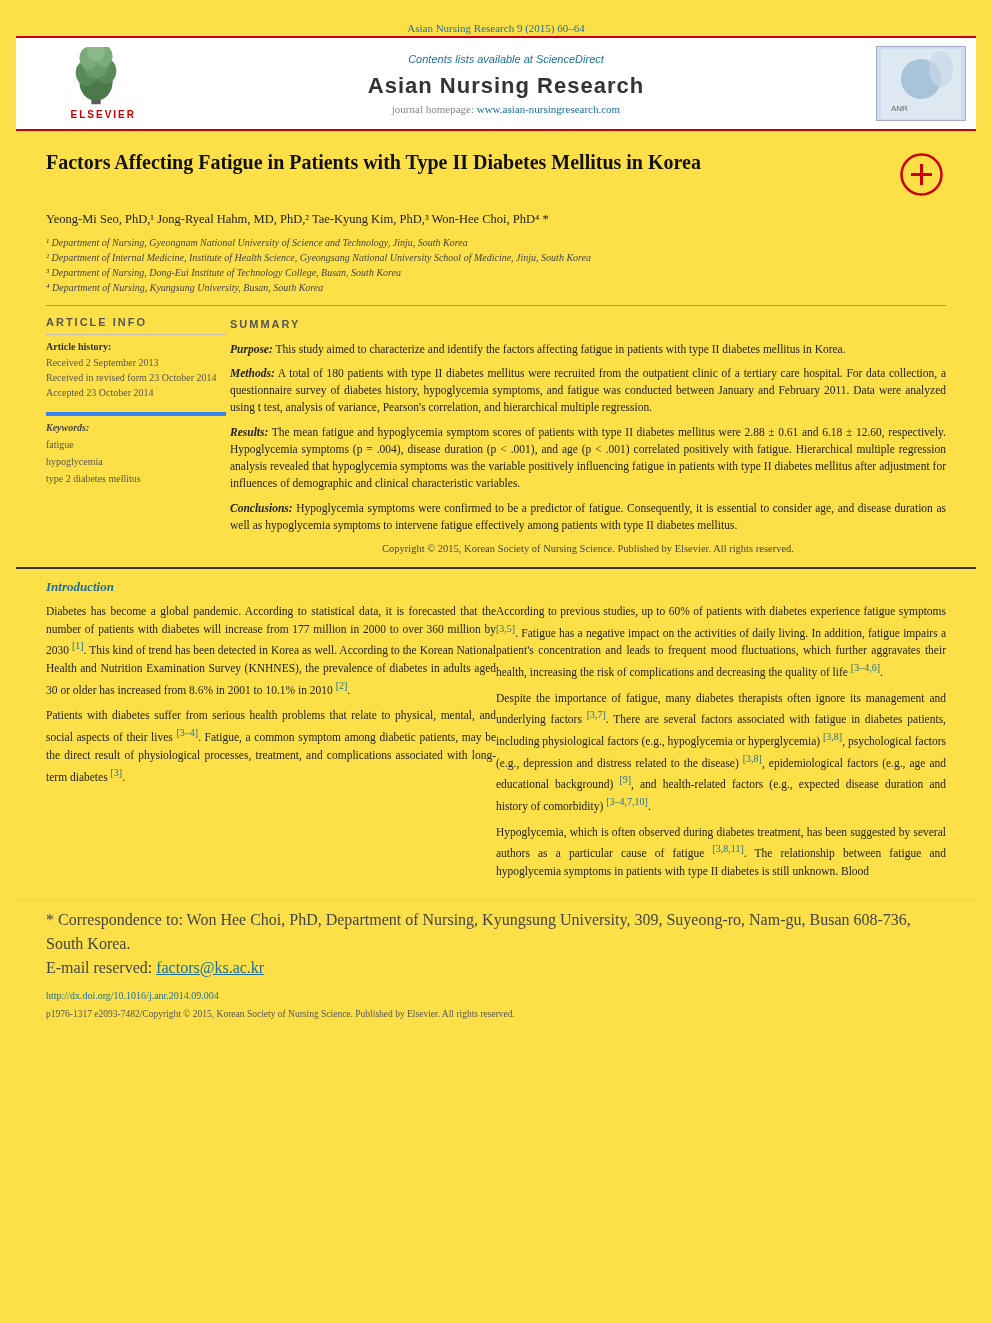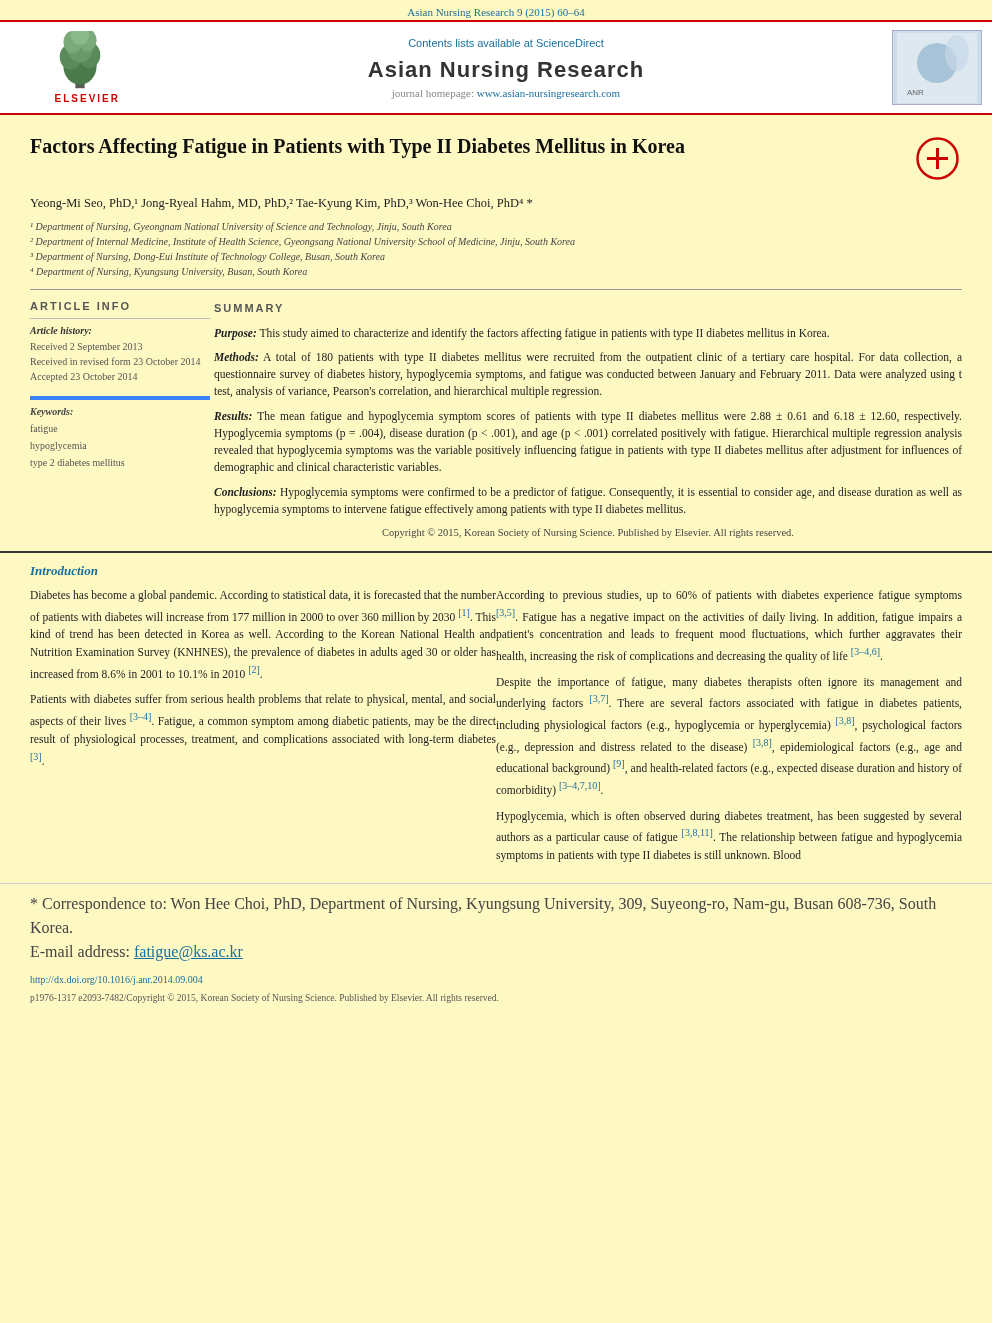--- a/index.html
+++ b/index.html
@@ -5,24 +5,24 @@
     * { margin: 0; padding: 0; box-sizing: border-box; }
     body {
       background: #f5f5f5;
       font-family: 'Times New Roman', Times, serif;
       font-size: 13px;
       color: #222;
       width: 992px;
       min-height: 1323px;
     }
     .page {
-      background: #fef9c3;
+      background: #fde047;
       width: 992px;
       min-height: 1323px;
-      padding: 0;
+      padding: 16px;
     }
     
     .header-top {
       text-align: center;
       font-size: 11px;
       color: #1a6fa0;
       padding: 6px 0 2px;
       border-bottom: none;
     }
     .journal-header {
@@ -72,20 +72,21 @@
     }
     .journal-homepage a {
       color: #1a6fa0;
       text-decoration: none;
     }
     .contents-available {
       font-size: 11px;
       color: #888;
       margin-bottom: 8px;
       font-family: Arial, sans-serif;
+      font-style: italic;
     }
     .contents-available span {
       color: #1a6fa0;
     }
     .journal-logo-right {
       width: 90px;
       height: 75px;
       flex-shrink: 0;
       background: #cde;
       border: 1px solid #aac;
@@ -165,21 +166,20 @@
       font-family: Arial, sans-serif;
       text-transform: uppercase;
     }
     .article-history {
       border-top: 1px solid #bbb;
       padding-top: 6px;
       margin-bottom: 10px;
     }
     .article-history h5 {
       font-size: 10px;
-      font-style: italic;
       font-weight: bold;
       margin-bottom: 3px;
       color: #333;
     }
     .article-history p {
       font-size: 10px;
       color: #555;
       line-height: 1.5;
     }
     .keywords-block {
@@ -410,22 +410,22 @@
         <p>
           Hypoglycemia, which is often observed during diabetes treatment, has been suggested by several authors as a particular cause of fatigue <span class="ref">[3,8,11]</span>. The relationship between fatigue and hypoglycemia symptoms in patients with type II diabetes is still unknown. Blood
         </p>
       </div>
     </div>
   </div>
 
   <div class="footer-notes">
     <p>* Correspondence to: Won Hee Choi, PhD, Department of Nursing, Kyungsung University, 309, Suyeong-ro, Nam-gu, Busan 608-736, South Korea.</p>
     <p>
-      <span>E-mail address:</span>
-      <a href="#" style="color:#1a6fa0;">fatigue@ks.ac.kr</a>
+      <span>E-mail reserved:</span>
+      <a href="#" style="color:#1a6fa0;">factors@ks.ac.kr</a>
     </p>
   </div>
 
   <div class="footer-doi">
     <a href="#">http://dx.doi.org/10.1016/j.anr.2014.09.004</a>
   </div>
 
   <div class="footer-bottom">p1976-1317 e2093-7482/Copyright © 2015, Korean Society of Nursing Science. Published by Elsevier. All rights reserved.</div>
 
 </div>

